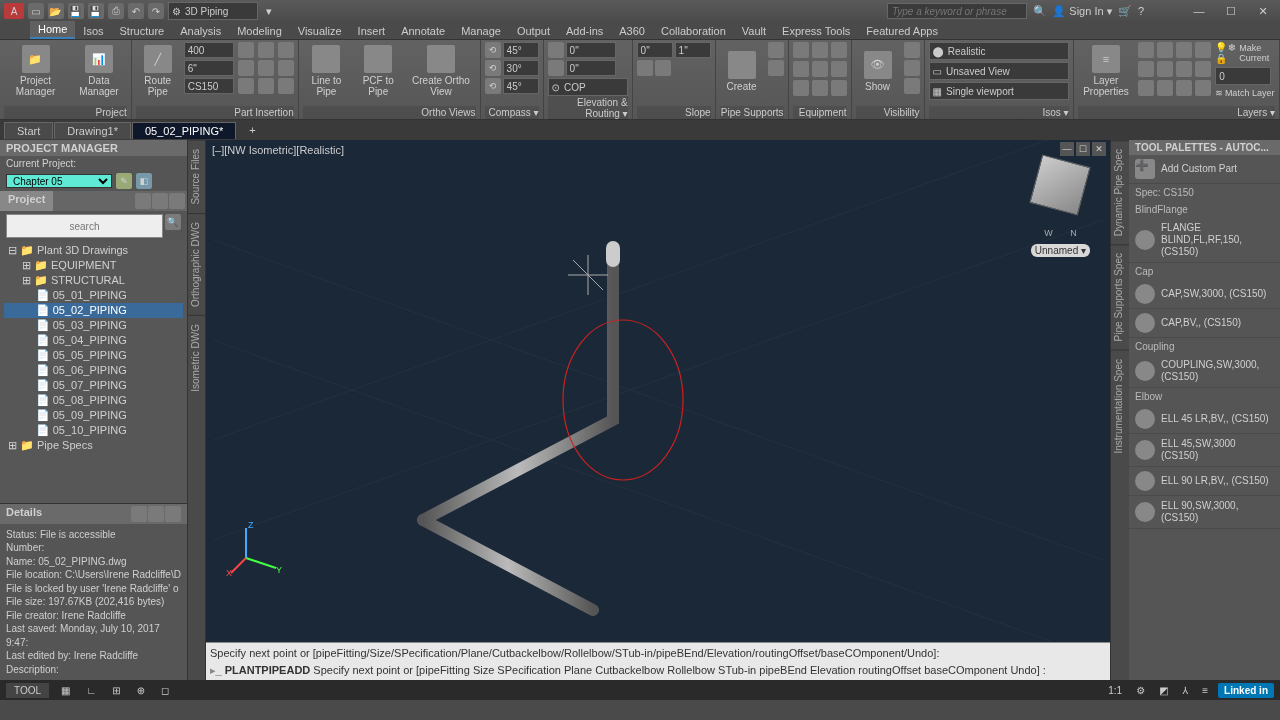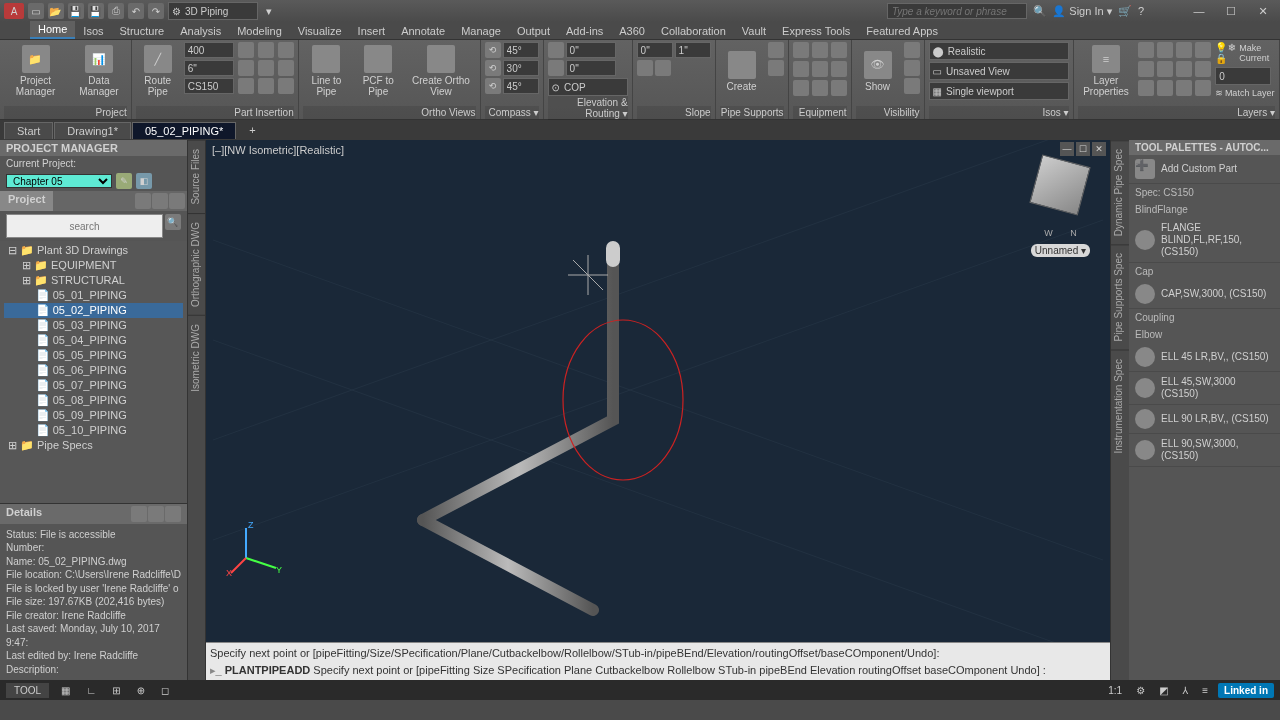--- a/index.html
+++ b/index.html
@@ -478,21 +478,29 @@
           <div class="tp-section">BlindFlange</div>
           <div class="tp-item">
             <div class="ico"></div>
             <div class="txt">FLANGE BLIND,FL,RF,150, (CS150)</div>
           </div>
           <div class="tp-section">Cap</div>
           <div class="tp-item">
             <div class="ico"></div>
             <div class="txt">CAP,SW,3000, (CS150)</div>
           </div>
+          <div class="tp-item">
+            <div class="ico"></div>
+            <div class="txt">CAP,BV,, (CS150)</div>
+          </div>
           <div class="tp-section">Coupling</div>
+          <div class="tp-item">
+            <div class="ico"></div>
+            <div class="txt">COUPLING,SW,3000, (CS150)</div>
+          </div>
           <div class="tp-section">Elbow</div>
           <div class="tp-item">
             <div class="ico"></div>
             <div class="txt">ELL 45 LR,BV,, (CS150)</div>
           </div>
           <div class="tp-item">
             <div class="ico"></div>
             <div class="txt">ELL 45,SW,3000  (CS150)</div>
           </div>
           <div class="tp-item">

